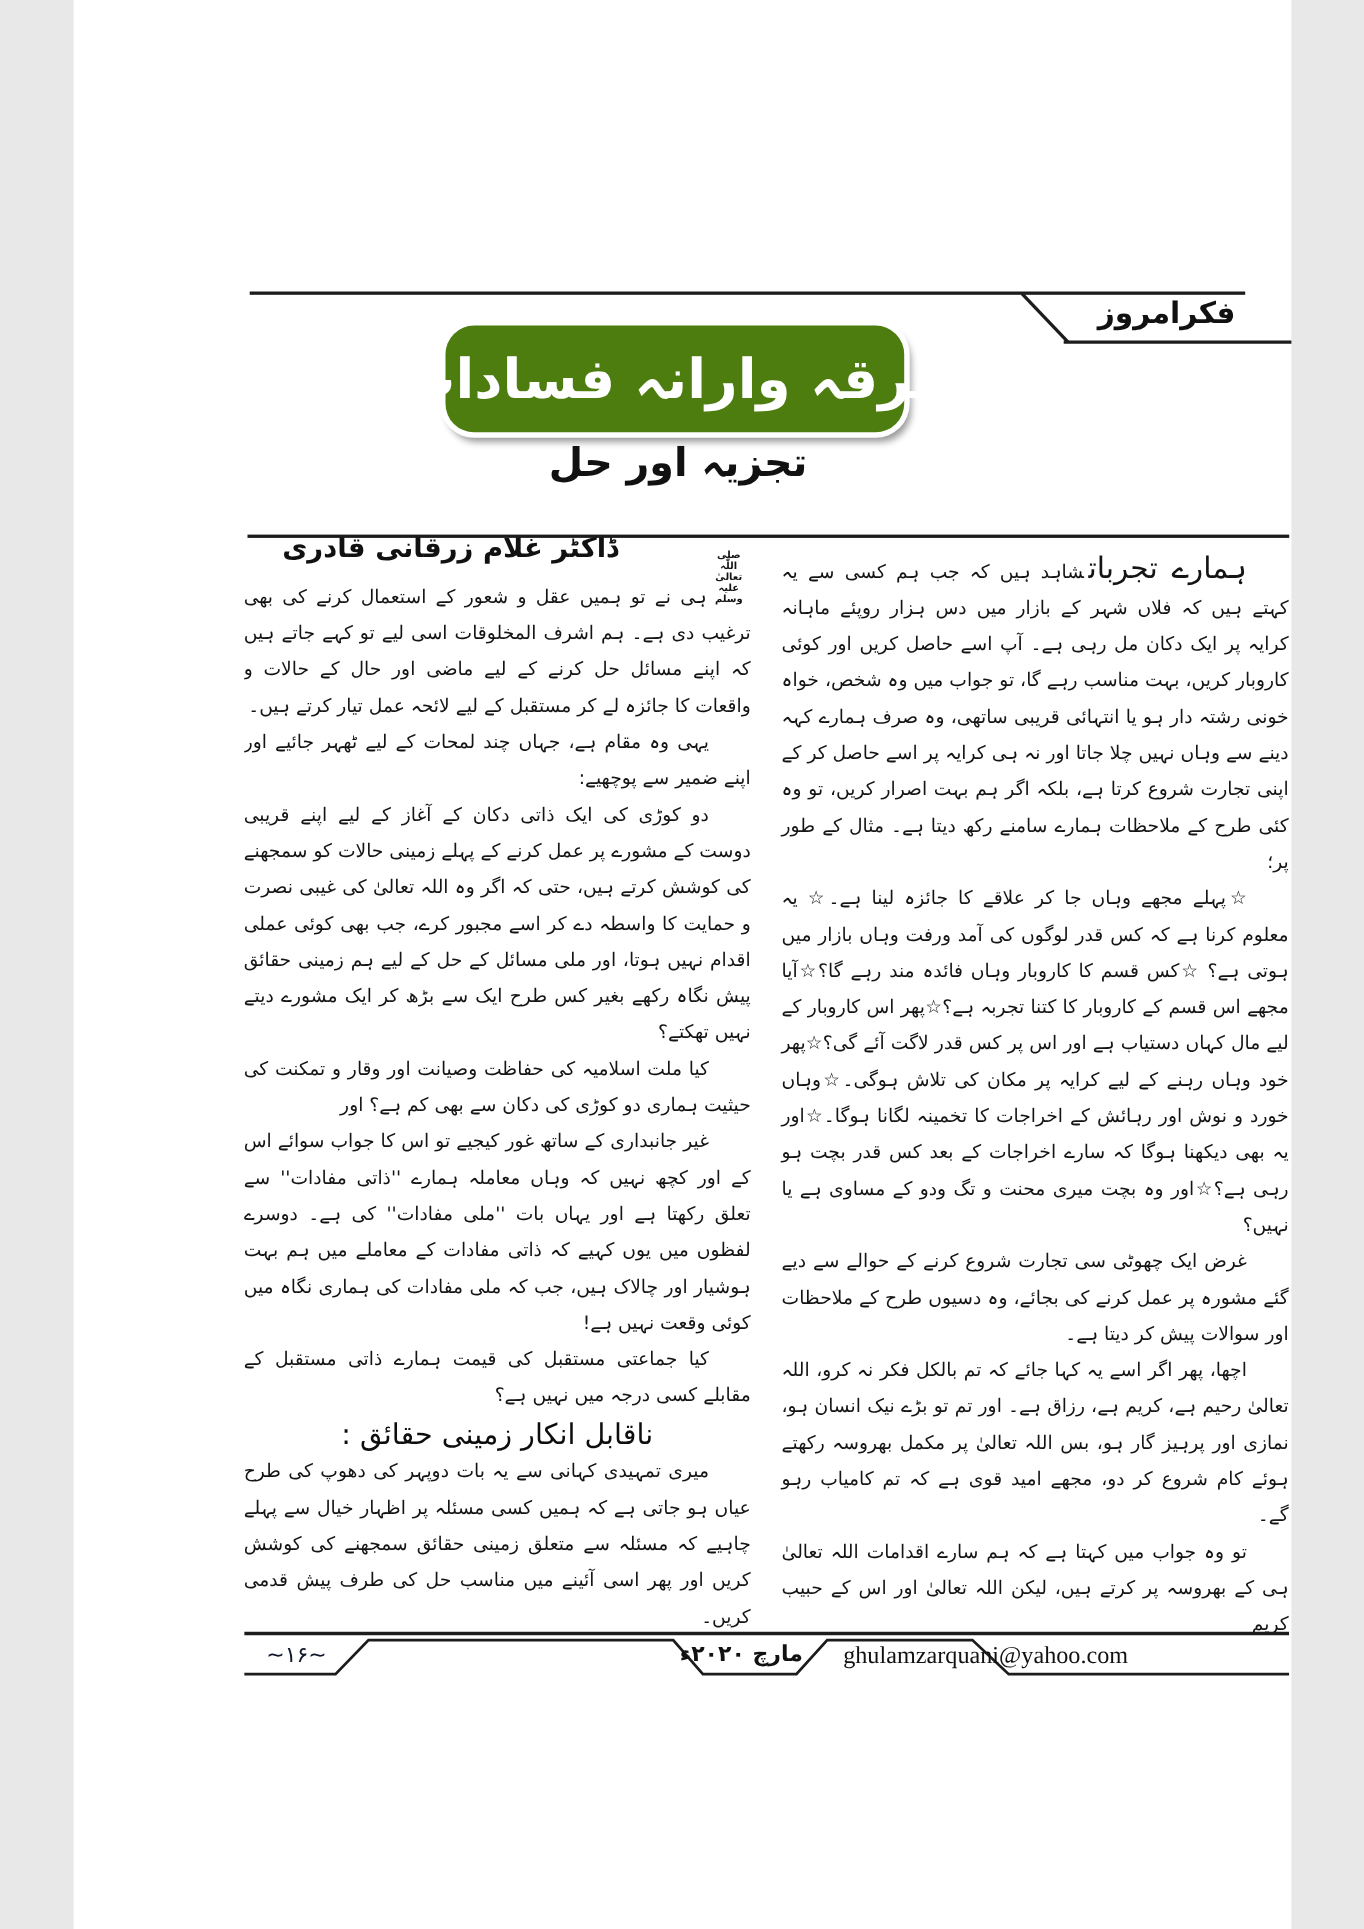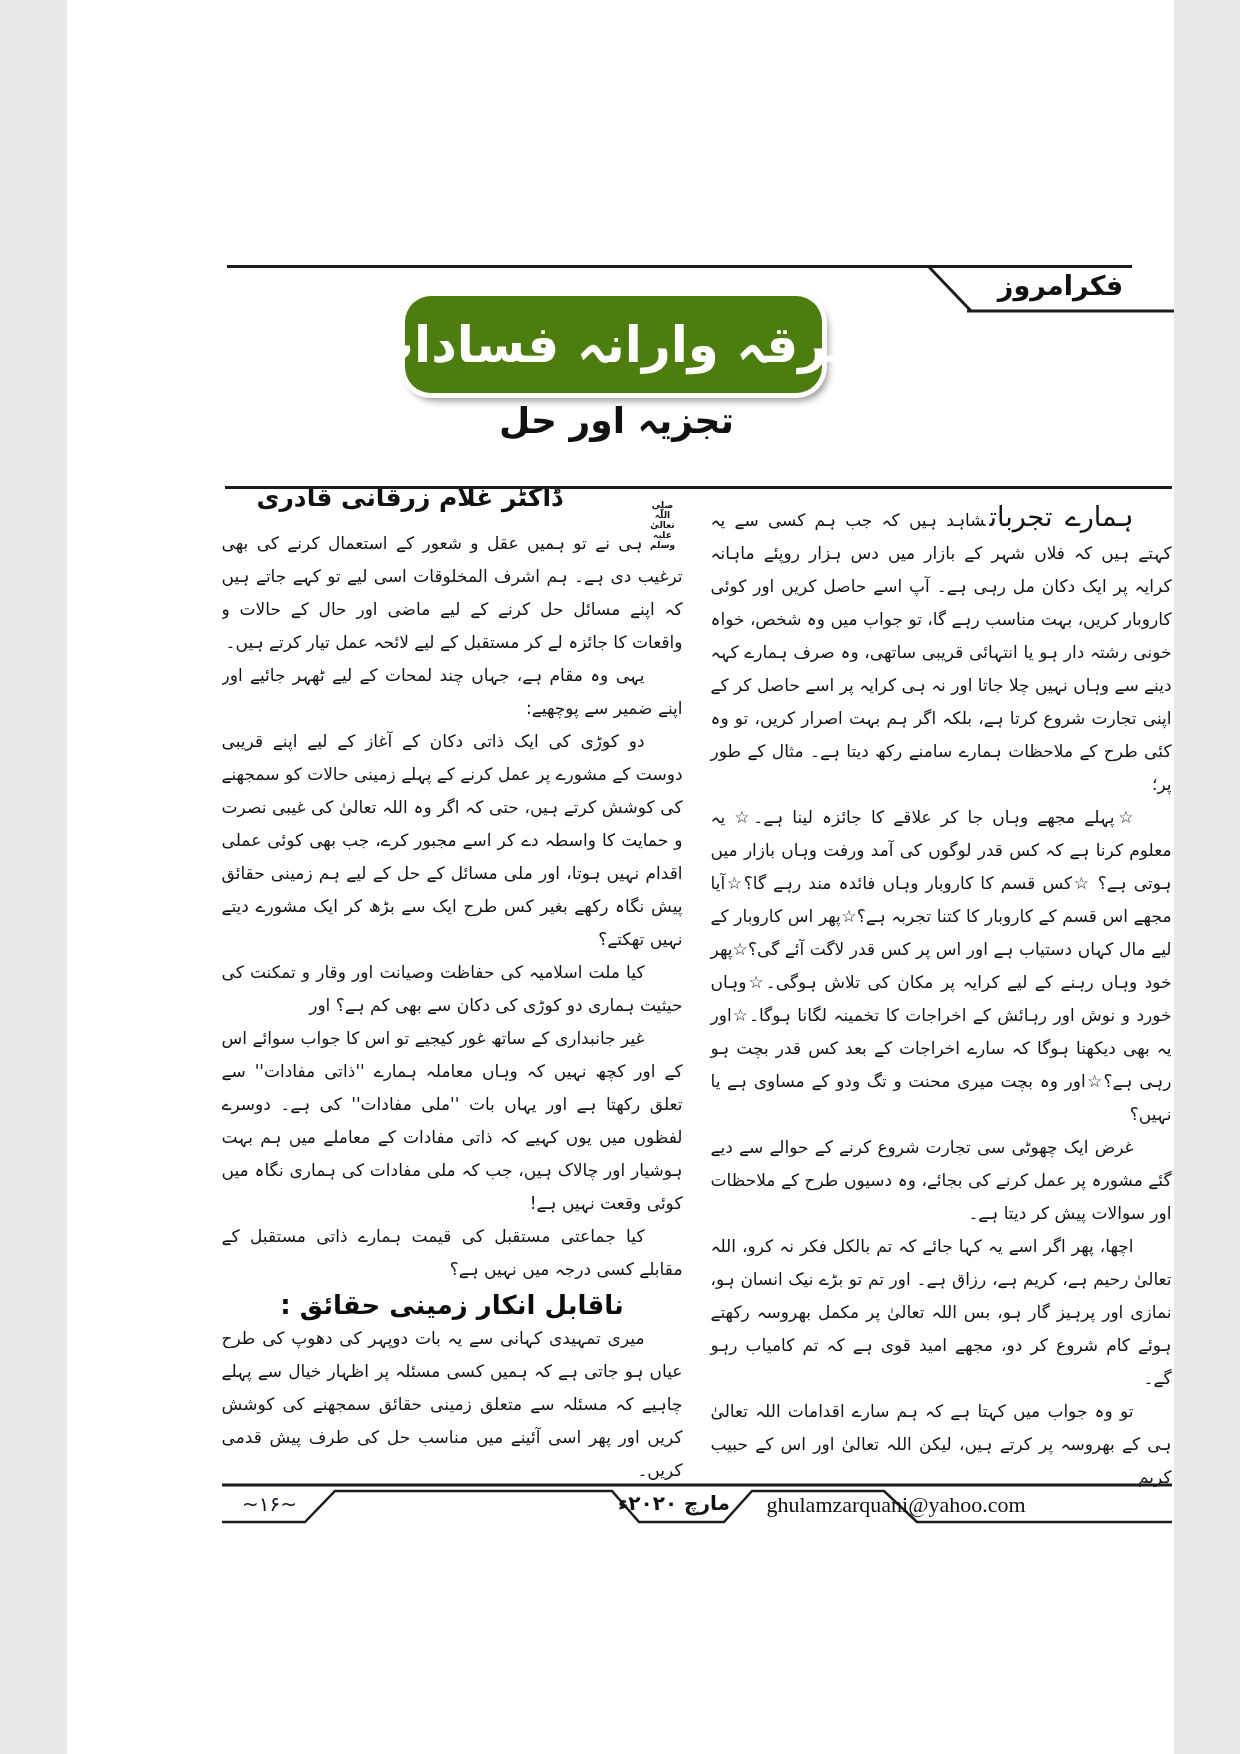--- a/index.html
+++ b/index.html
@@ -51,21 +51,21 @@
     display:flex;flex-direction:row;direction:rtl;gap:28px;overflow:hidden;
   }
   .col{width:461px;direction:rtl;}
   .body-para{
     margin:0;font-size:17px;line-height:33px;text-align:justify;
     direction:rtl;color:#141414;
   }
   .body-para.indent{text-indent:38px;}
   .lead{font-size:27px;font-weight:normal;letter-spacing:-0.5px;padding-left:4px;}
   .col-heading{
-    margin:4px 0 2px 0;font-size:26px;font-weight:bold;text-align:center;
+    margin:4px 0 2px 0;font-size:26px;font-weight:normal;text-align:center;
     direction:rtl;color:#0d0d0d;
   }
   .seal{
     display:inline-block;width:40px;font-size:9px;line-height:10px;
     text-align:center;font-weight:bold;vertical-align:1px;
   }
   .seal span{display:block;}
   
   .footer-svg{position:absolute;left:155px;top:1480px;width:950px;height:50px;}
   .footer-pagenum{

